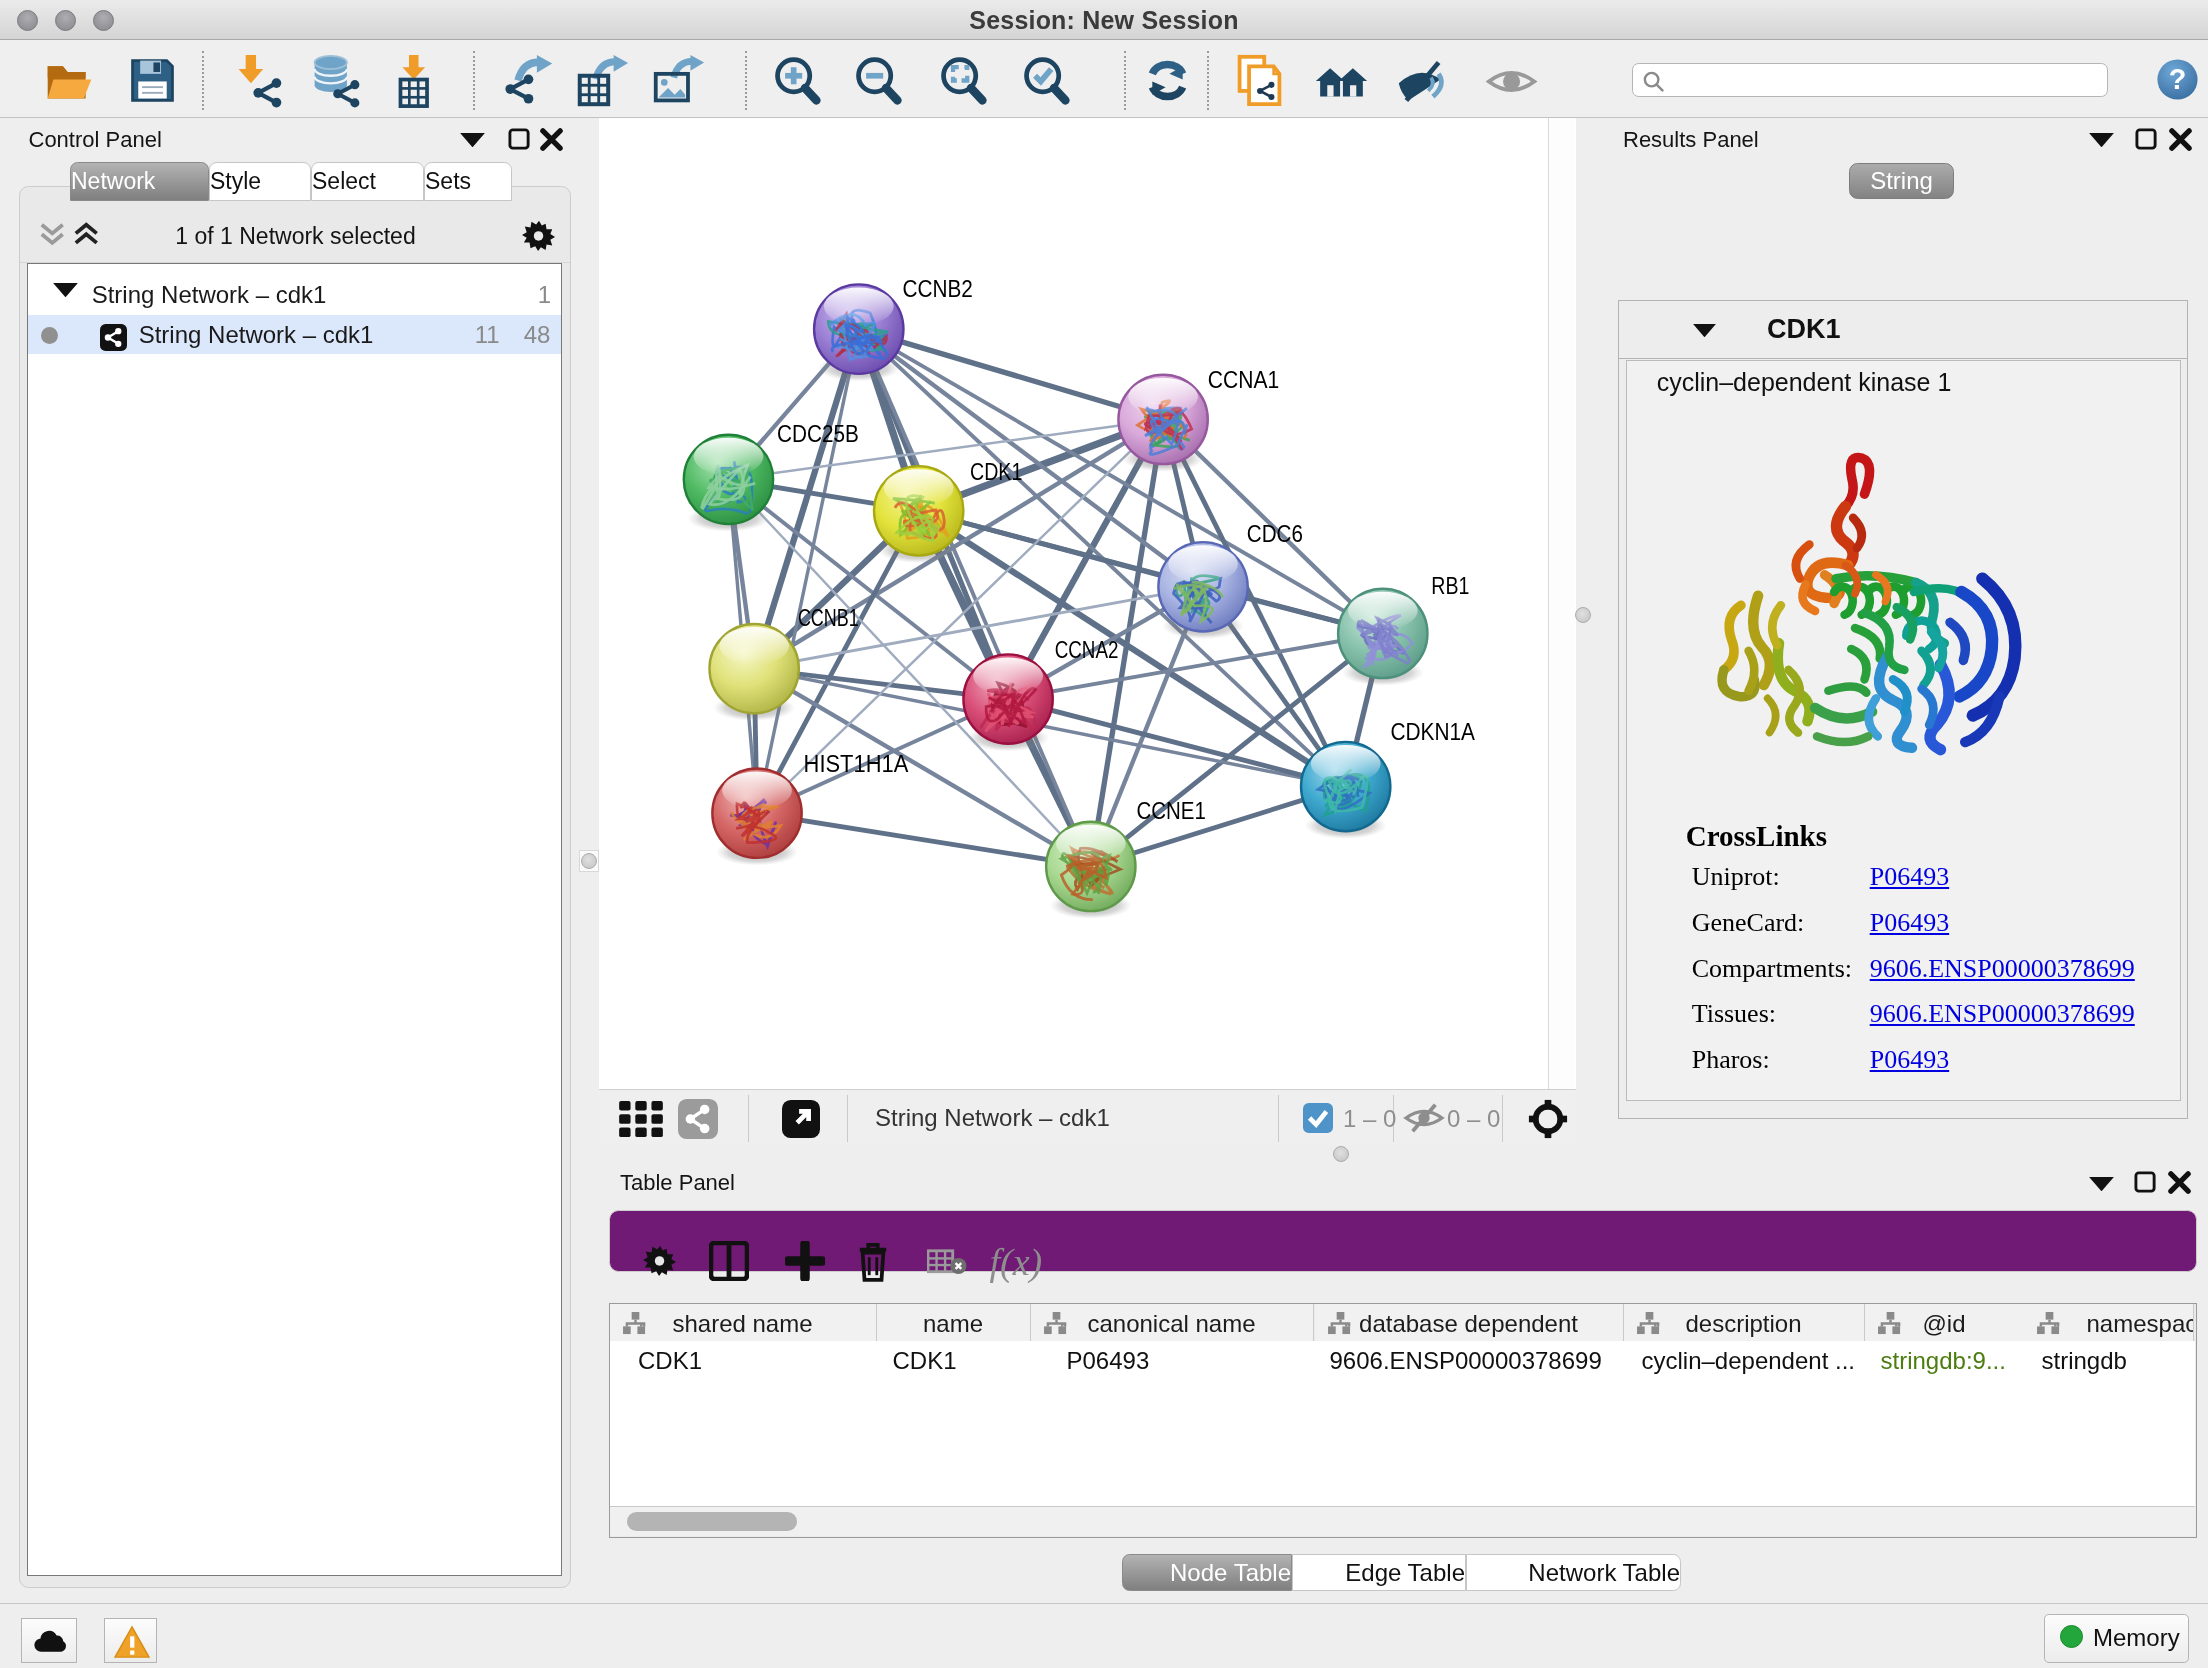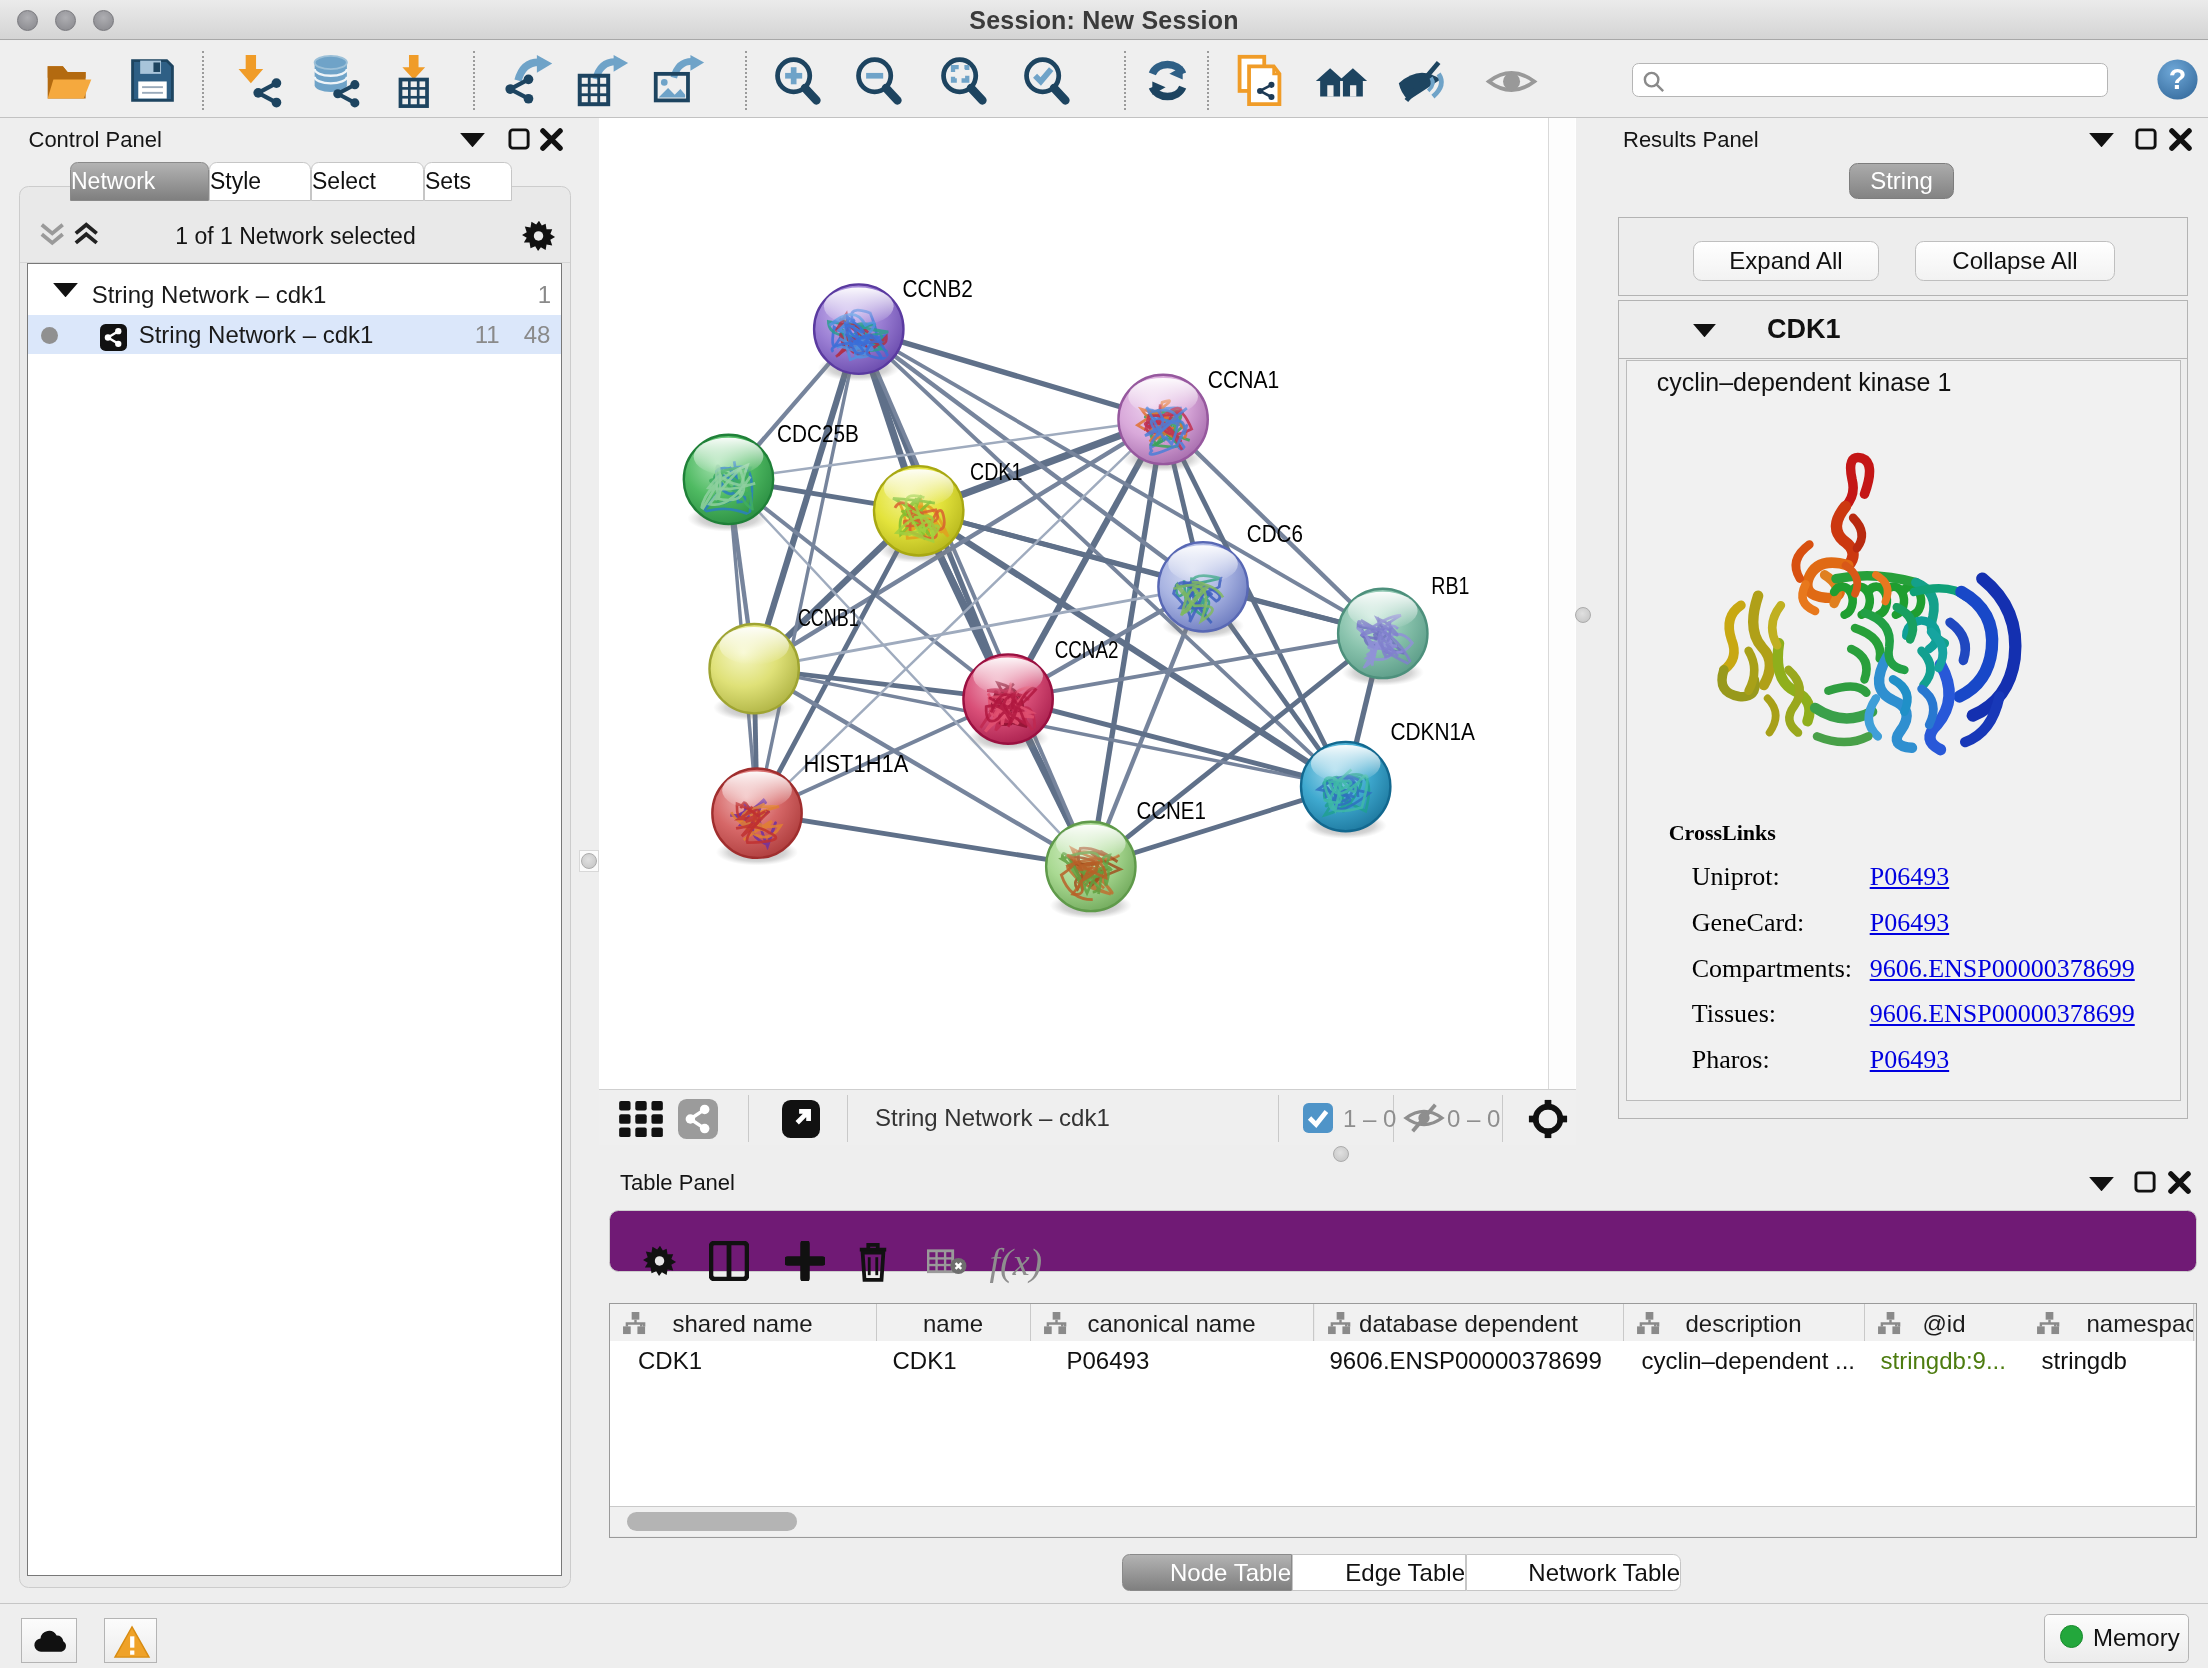--- a/index.html
+++ b/index.html
@@ -610,24 +610,20 @@
   <svg class="pctrl" style="left:507px; top:15px;" width="25" height="14.3" viewBox="0 0 26 15">
       <polygon points="0,0 26,0 13,15" fill="#111"></polygon>
     </svg>
     <svg class="pctrl" style="left:553px; top:9.5px;" width="23" height="23" viewBox="0 0 24 24">
       <rect x="2" y="2" width="19" height="19" rx="3" fill="none" stroke="#111" stroke-width="3"></rect>
     </svg>
     <svg class="pctrl" style="left:587px; top:9.5px;" width="23" height="23" viewBox="0 0 24 24">
       <path d="M3,3 L21,21 M21,3 L3,21" stroke="#111" stroke-width="5.5" stroke-linecap="round"></path>
     </svg>
   <div class="btn" style="left:267px; top:45px; width:105px; height:36px; background:linear-gradient(#ababab,#838383); border-color:#7d7d7d; color:#fff; line-height:34px;">String</div>
-  <div class="box" style="left:36px; top:99px; width:570px; height:79px;">
-    <div class="btn" style="left:74px; top:23px; width:186px; height:40px; line-height:38px;">Expand All</div>
-    <div class="btn" style="left:296px; top:23px; width:200px; height:40px; line-height:38px;">Collapse All</div>
-  </div>
   <div class="box" style="left:36px; top:182px; width:570px; height:819px;">
     <div style="position:absolute; left:0; top:0; width:100%; height:58px; border-bottom:1px solid #b3b3b3;">
       <svg style="position:absolute; left:74px; top:23px;" width="23" height="13.3" viewBox="0 0 24 14">
           <polygon points="0,0 24,0 12,14" fill="#111"></polygon>
         </svg>
       <span style="position:absolute; left:148px; top:13.3px; font-size:27px; font-weight:bold; color:#111;">CDK1</span>
     </div>
     <div style="position:absolute; left:6.7px; top:59px; width:555px; height:741px; background:#f1f1f1; border:1px solid #bbb;">
       <span style="position:absolute; left:30px; top:6.7px; font-size:25px; color:#111;">cyclin–dependent kinase 1</span>
       <svg style="position:absolute; left:38px; top:90px;" width="380" height="319" viewBox="0 0 400 335">
@@ -669,21 +665,21 @@
 <path d="M244,164 Q268,176 258,198" fill="none" stroke="#18a060" stroke-width="9" stroke-linecap="round" opacity="1.0"></path>
 <path d="M280,190 Q300,206 288,228" fill="none" stroke="#16a4a0" stroke-width="9" stroke-linecap="round" opacity="1.0"></path>
 <path d="M240,240 Q262,252 252,274" fill="none" stroke="#2090c8" stroke-width="9" stroke-linecap="round" opacity="1.0"></path>
 <path d="M270,250 Q290,264 278,288" fill="none" stroke="#2878d0" stroke-width="9" stroke-linecap="round" opacity="1.0"></path>
 <path d="M130,230 Q150,248 136,268 Q124,284 140,296" fill="none" stroke="#9aa81e" stroke-width="9" stroke-linecap="round" opacity="1.0"></path>
 <path d="M108,260 Q124,276 110,296" fill="none" stroke="#a8a018" stroke-width="8" stroke-linecap="round" opacity="1.0"></path>
 <path d="M160,300 Q190,312 214,300" fill="none" stroke="#48a048" stroke-width="9" stroke-linecap="round" opacity="1.0"></path>
 <path d="M190,120 Q208,132 200,150" fill="none" stroke="#d85818" stroke-width="8" stroke-linecap="round" opacity="1.0"></path>
 <path d="M222,130 Q240,140 232,158" fill="none" stroke="#e87820" stroke-width="8" stroke-linecap="round" opacity="1.0"></path>
 </svg>
-      <div class="xlrow serif" style="left:42px; top:459px; font-weight:bold; font-size:22px;">CrossLinks</div>
+      <div class="xlrow serif" style="left:59px; top:459px; font-weight:bold; font-size:29px;">CrossLinks</div>
       <div class="xlrow serif" style="left:65px; top:501px;">Uniprot: <span class="lnk" style="position:absolute; left:178px;">P06493</span></div>
       <div class="xlrow serif" style="left:65px; top:547px;">GeneCard: <span class="lnk" style="position:absolute; left:178px;">P06493</span></div>
       <div class="xlrow serif" style="left:65px; top:593px;">Compartments: <span class="lnk" style="position:absolute; left:178px;">9606.ENSP00000378699</span></div>
       <div class="xlrow serif" style="left:65px; top:638px;">Tissues: <span class="lnk" style="position:absolute; left:178px;">9606.ENSP00000378699</span></div>
       <div class="xlrow serif" style="left:65px; top:684px;">Pharos: <span class="lnk" style="position:absolute; left:178px;">P06493</span></div>
     </div>
   </div>
 </div>
 
 <div class="abs" id="tpanel">

